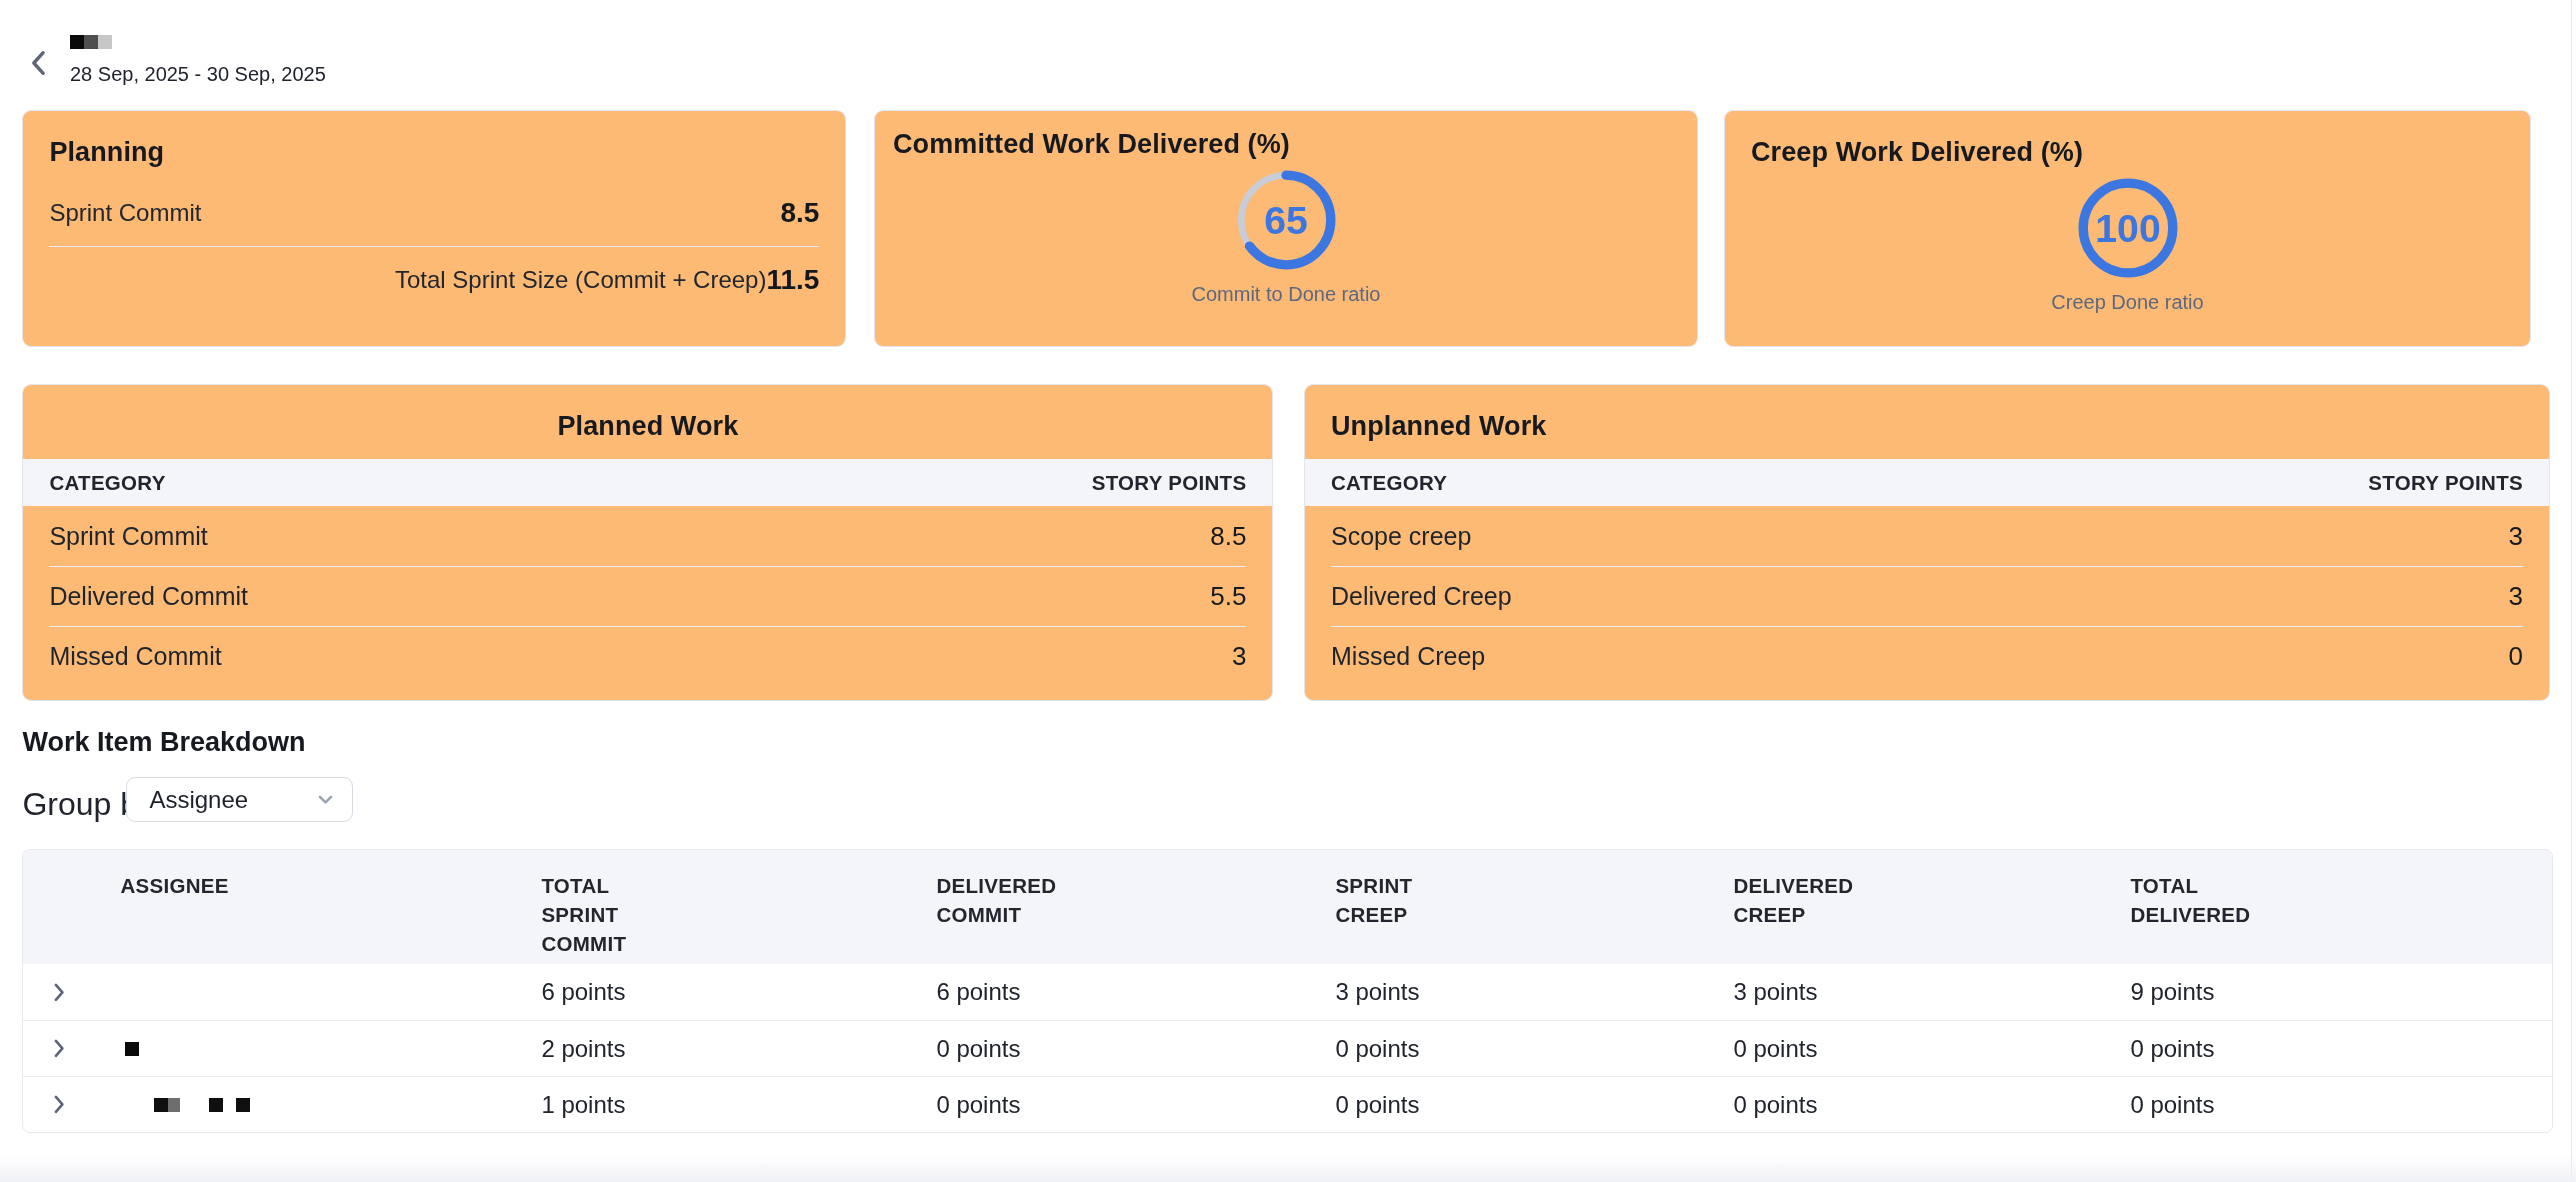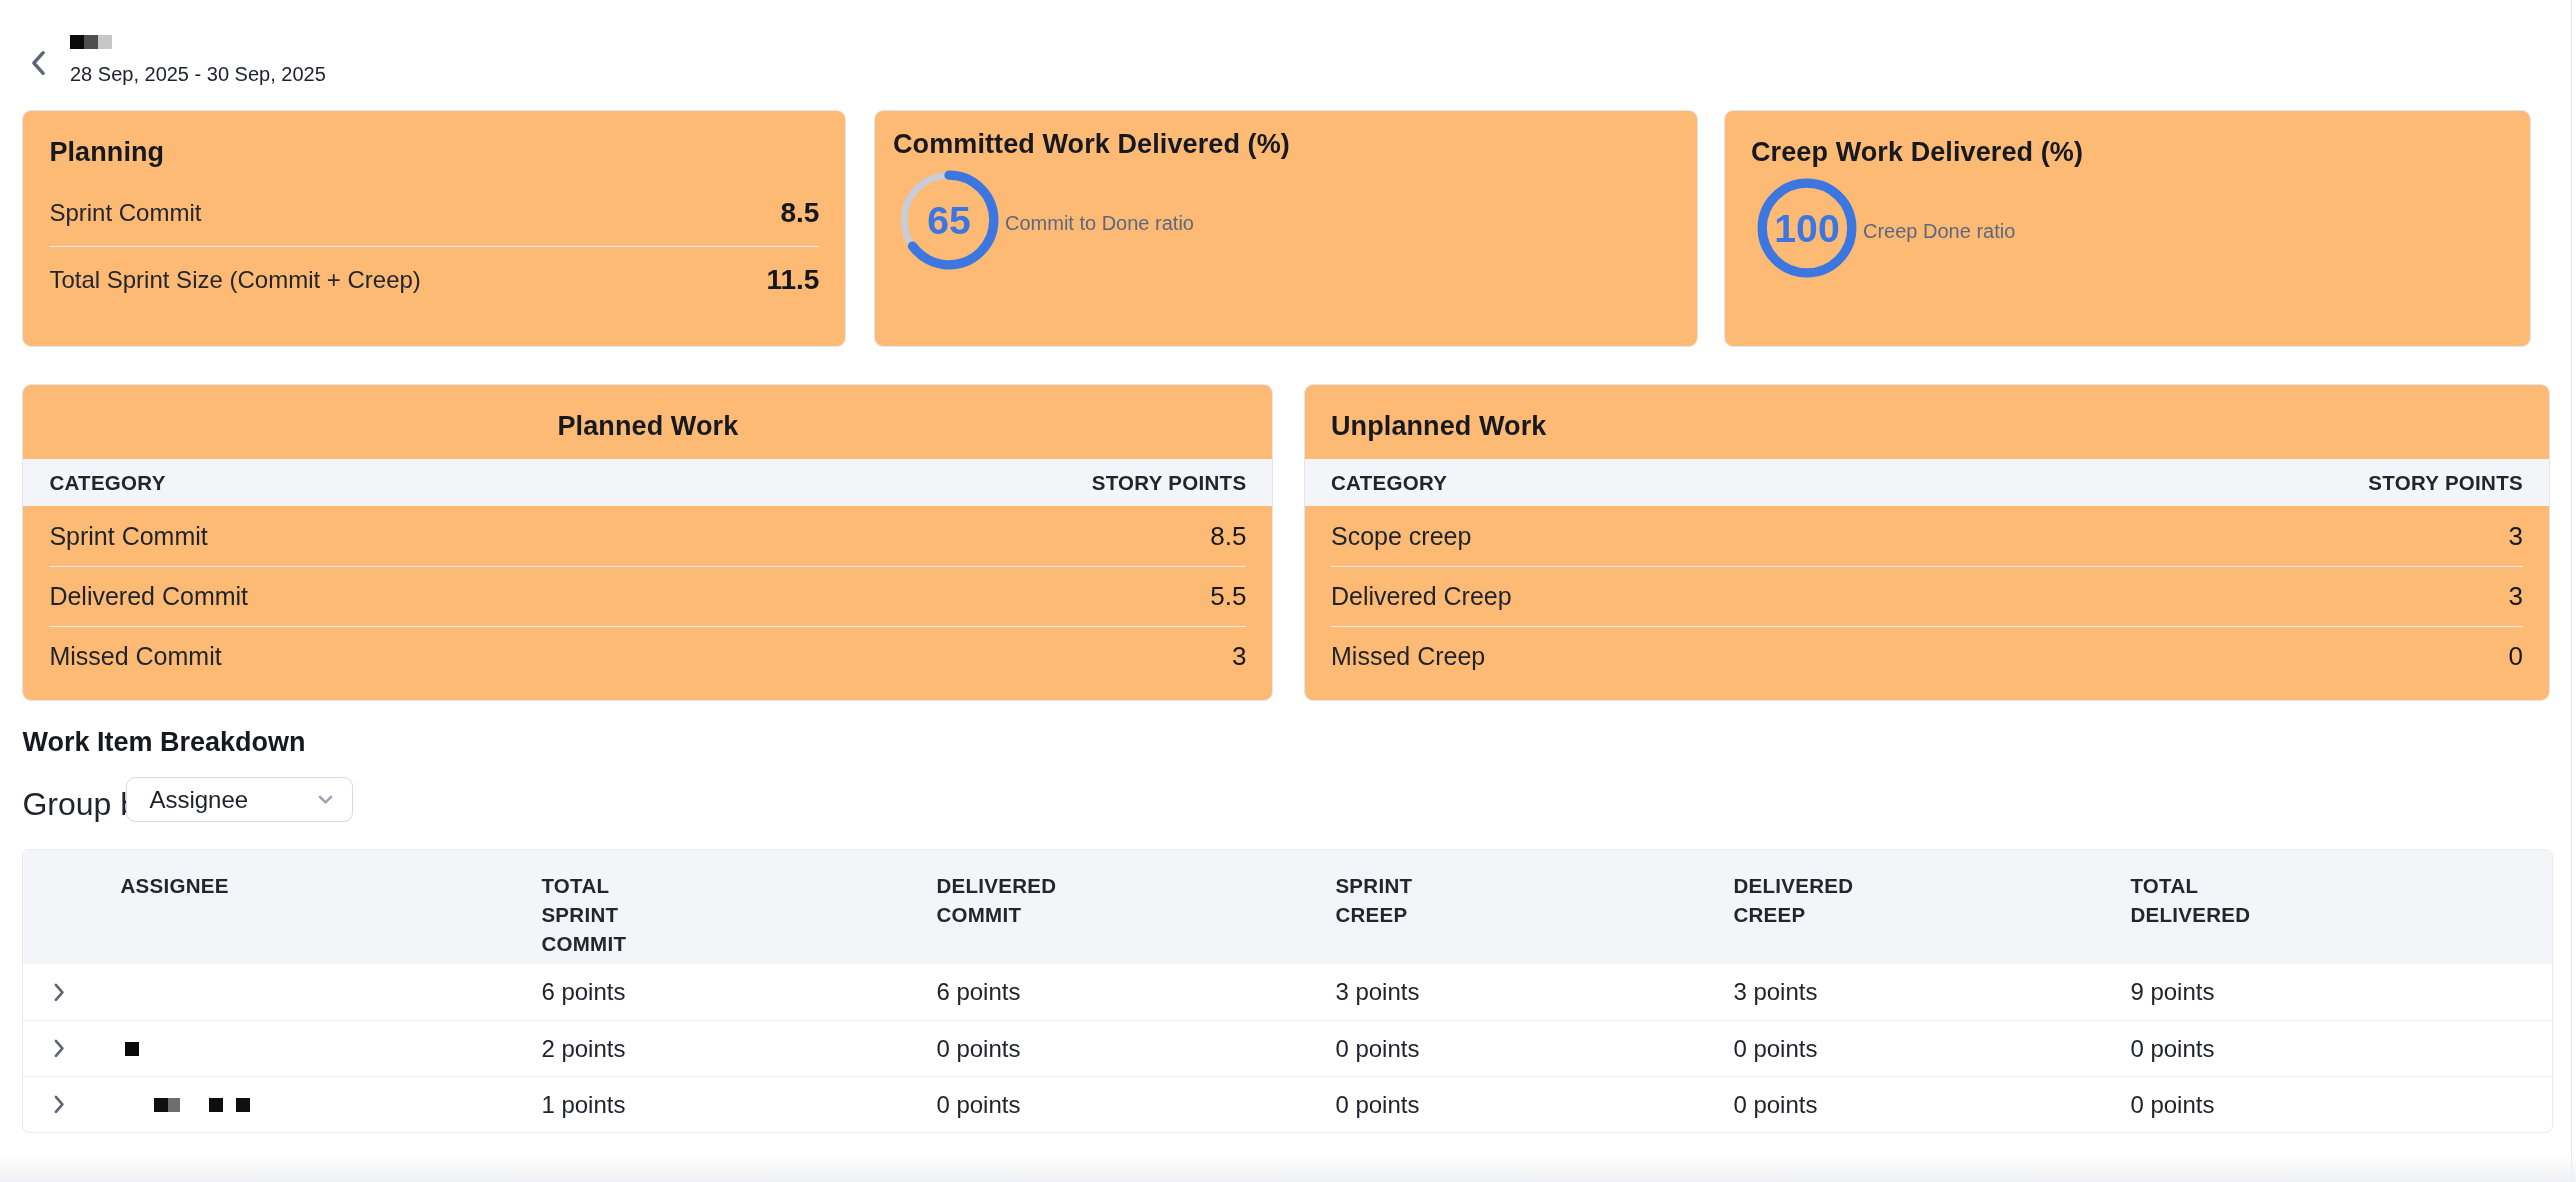--- a/index.html
+++ b/index.html
@@ -19,27 +19,27 @@
   .title-redaction { position:absolute; left:70px; top:35px; height:14px; display:flex; }
   .date-range { position:absolute; left:70px; top:58px; font-size:20px; line-height:32px; color:#1d212b; }
 
   
   .card { position:absolute; background:#fdba74; border:1.4px solid #e4e5ec; border-radius:9.3px; }
   .card-title { font-size:27px; font-weight:700; color:#16191f; letter-spacing:0.1px; }
 
   .card-planning { left:22.4px; top:110px; width:824px; height:237px; padding:26px; }
   .kv-rows { margin-top:11.2px; }
   .kv-row { display:flex; justify-content:space-between; align-items:center; height:67px; }
-  .kv-row + .kv-row { border-top:1.4px solid #ebecf1; }
+  .kv-row + .kv-row { border-top:1.4px solid #ebecf1;justify-content:flex-end; }
   .kv-label { font-size:24px; color:#23262e; }
   .kv-value { font-size:28px; font-weight:700; color:#14171e; }
 
   .card-gauge1 { left:874px; top:110px; width:824px; height:237px; padding:18px; }
   .card-gauge2 { left:1724px; top:110px; width:807px; height:237px; padding:26px; }
-  .gauge-wrap { display:flex; flex-direction:row; align-items:center; margin-top:3.7px; }
+  .gauge-wrap { display:flex; flex-direction:column; align-items:center; margin-top:3.7px; }
   .gauge-num { font-size:42px; font-weight:700; }
   .gauge-caption { margin-top:7.5px; font-size:20px; color:#5d6880; }
 
   
   .mini-table-card { top:384px; height:317px; padding:26px 0 0 0; }
   .card-planned   { left:22.4px;   width:1251px;text-align:center; }
   .card-unplanned { left:1304px; width:1246px; }
   .mini-title { padding:0 26px; }
   .mini-head { margin-top:17px; height:47px; background:#f4f5f9;
     display:flex; justify-content:space-between; align-items:center; padding:0 26px; }

